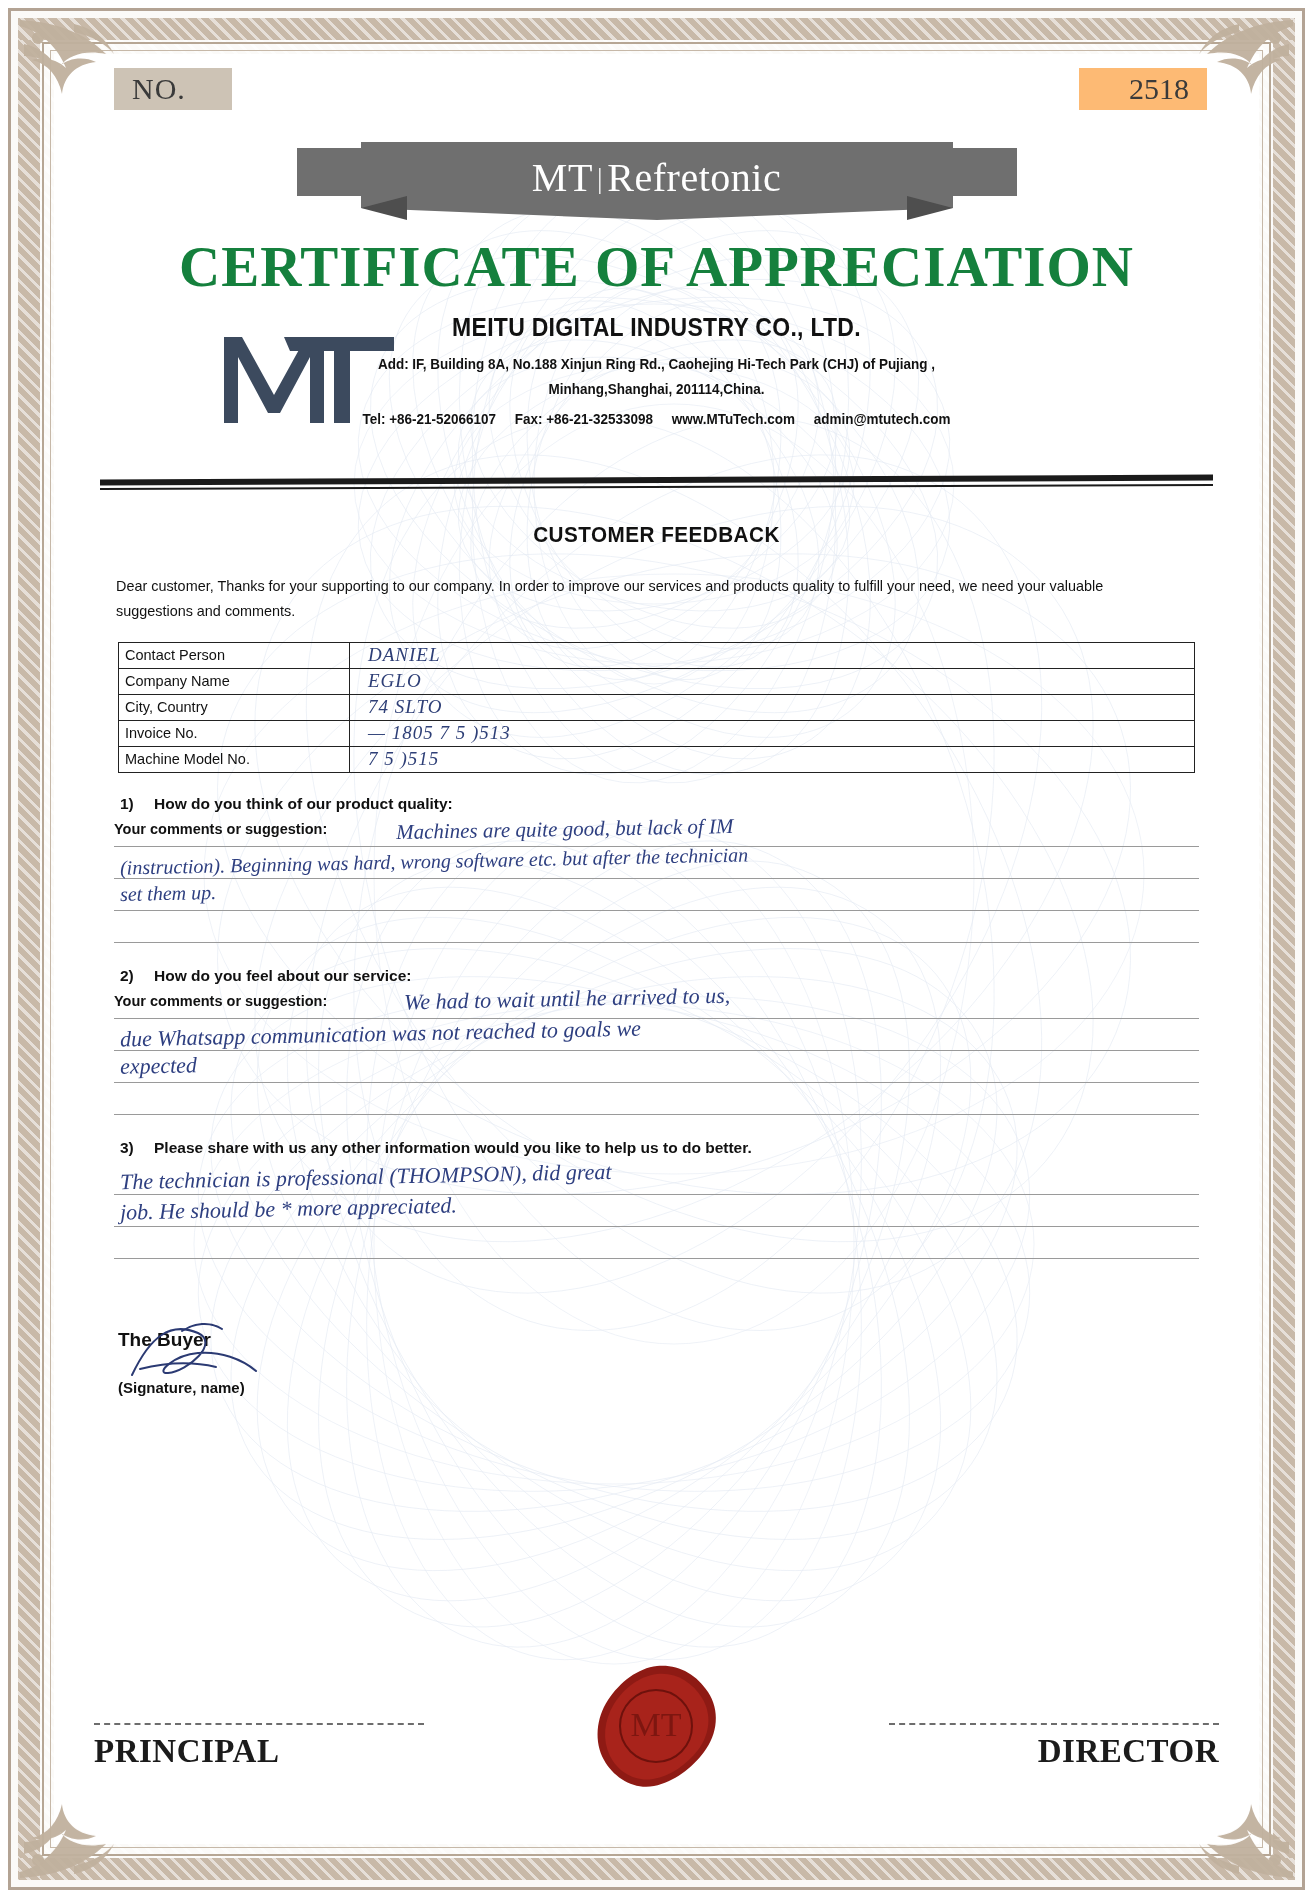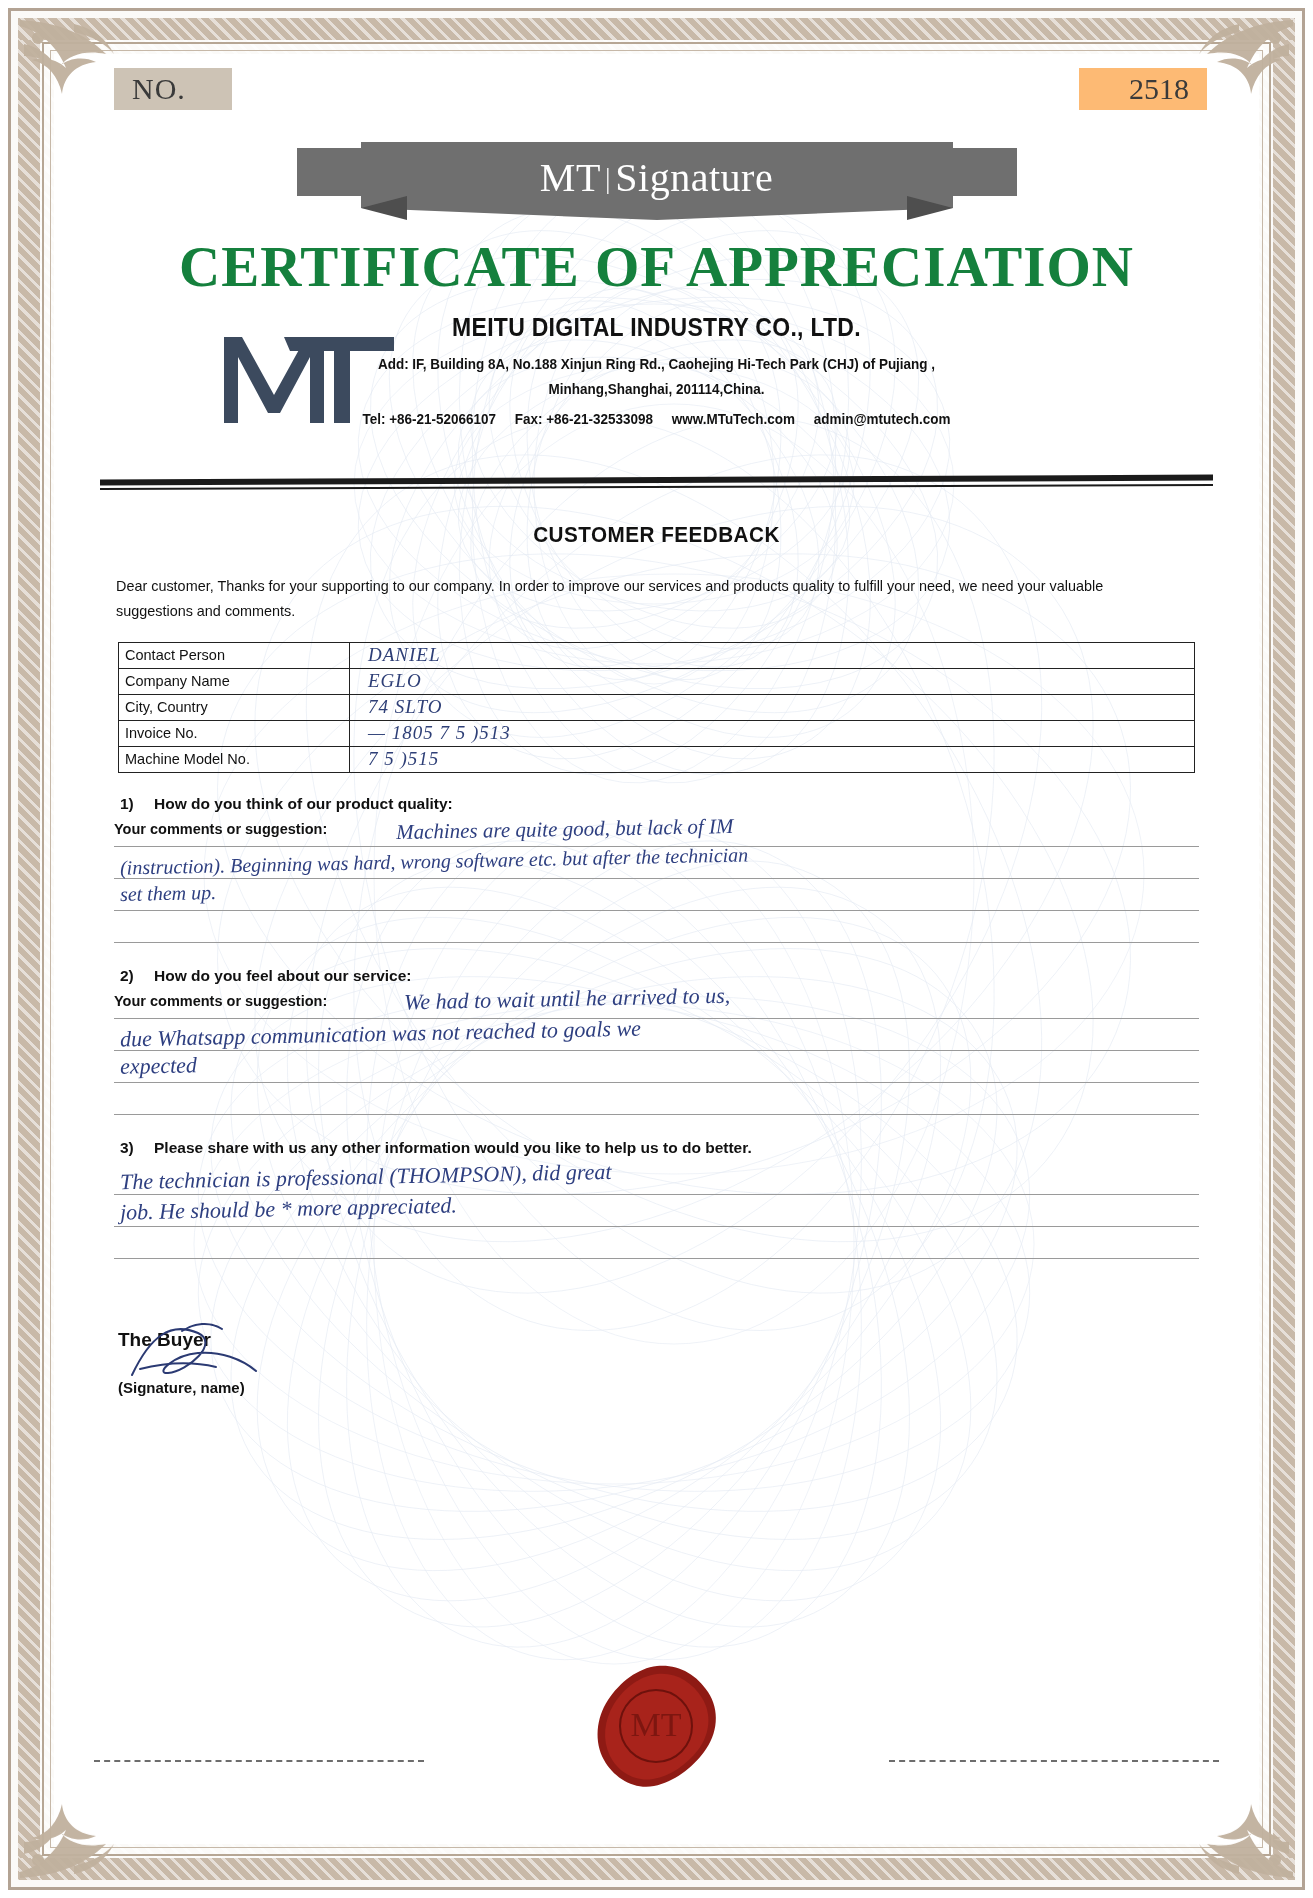--- a/index.html
+++ b/index.html
@@ -481,21 +481,21 @@
         <div class="ribbon">
           <svg viewBox="0 0 720 84" preserveAspectRatio="none">
             <polygon points="0,6 110,6 78,30 110,54 0,54" fill="#6f6f6f"></polygon>
             <polygon points="720,6 610,6 642,30 610,54 720,54" fill="#6f6f6f"></polygon>
             <polygon points="64,0 656,0 656,66 360,78 64,66" fill="#6f6f6f"></polygon>
             <polygon points="64,66 110,54 110,78 64,66" fill="#4e4e4e"></polygon>
             <polygon points="656,66 610,54 610,78 656,66" fill="#4e4e4e"></polygon>
           </svg>
         </div>
         <div class="ribbon-text">
-          <span>MT</span><span class="bar">|</span><span>Signature</span>
+          <span>MT</span><span class="bar">|</span><span>Refretonic</span>
         </div>
       </div>
 
       <div class="cert-title">CERTIFICATE OF APPRECIATION</div>
 
       <div class="company-block">
         <div class="mt-logo">
           <svg viewBox="0 0 180 110">
             <g fill="#3c4a5e">
               <path d="M6 100 L6 14 L24 14 L56 72 L88 14 L106 14 L106 100 L92 100 L92 34 L62 90 L50 90 L20 34 L20 100 Z"></path>
@@ -612,20 +612,24 @@
             </g>
           </svg>
         </div>
         <div class="sig-sub">(Signature, name)</div>
       </div>
 
       <div class="footer">
         <div class="dashes-row">
           <div class="dashes"></div>
           <div class="dashes"></div>
+        </div>
+        <div class="names-row">
+          <span>PRINCIPAL</span>
+          <span>DIRECTOR</span>
         </div>
       </div>
 
       <div class="seal">
         <svg viewBox="0 0 130 130">
           <g>
             <path d="M65 4 C86 2, 104 12, 116 30 C128 48, 126 72, 112 90 C100 106, 82 120, 62 124 C42 128, 22 116, 12 98 C2 80, 4 56, 16 38 C28 20, 46 6, 65 4 Z" fill="#8e1a14"></path>
             <path d="M65 12 C84 10, 100 20, 110 36 C120 52, 118 72, 106 88 C95 102, 79 114, 61 117 C43 120, 26 110, 18 94 C10 78, 12 58, 22 42 C32 26, 48 14, 65 12 Z" fill="#a8231b"></path>
             <circle cx="64" cy="64" r="36" fill="none" stroke="#6e110c" stroke-width="2"></circle>
             <text x="64" y="74" text-anchor="middle" font-family="Liberation Serif, serif" font-size="34" fill="#7d1610">MT</text>

